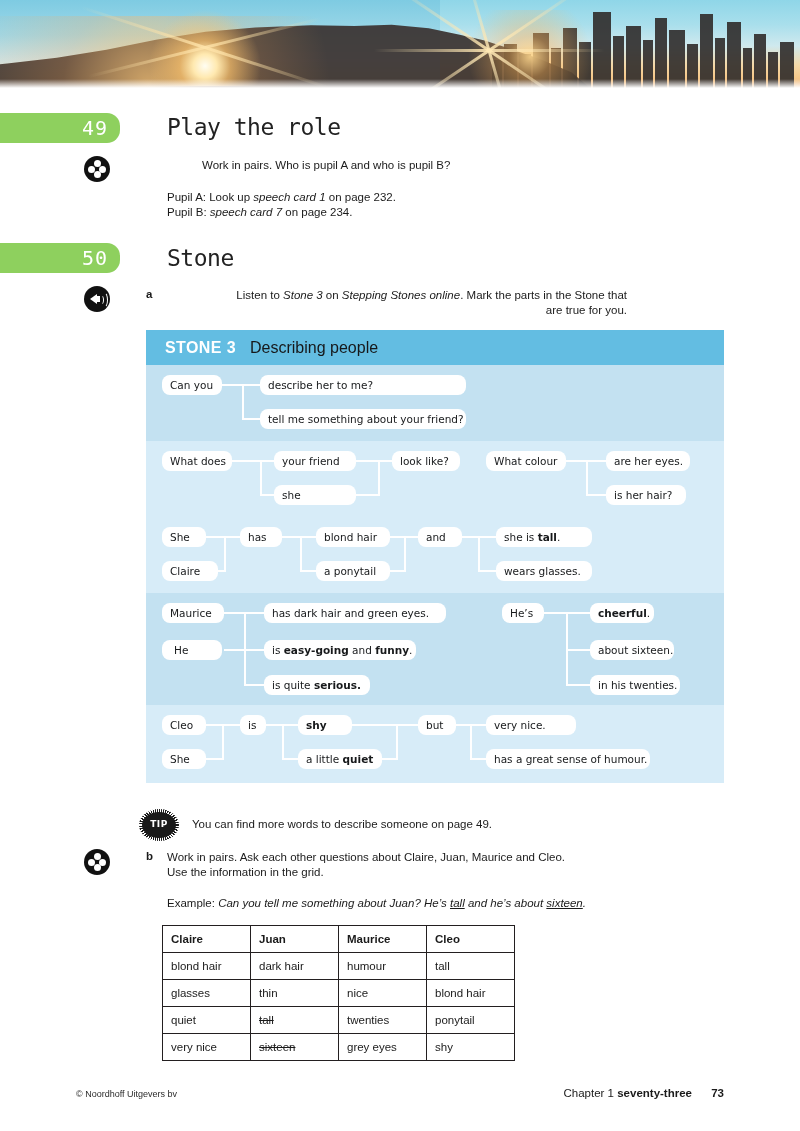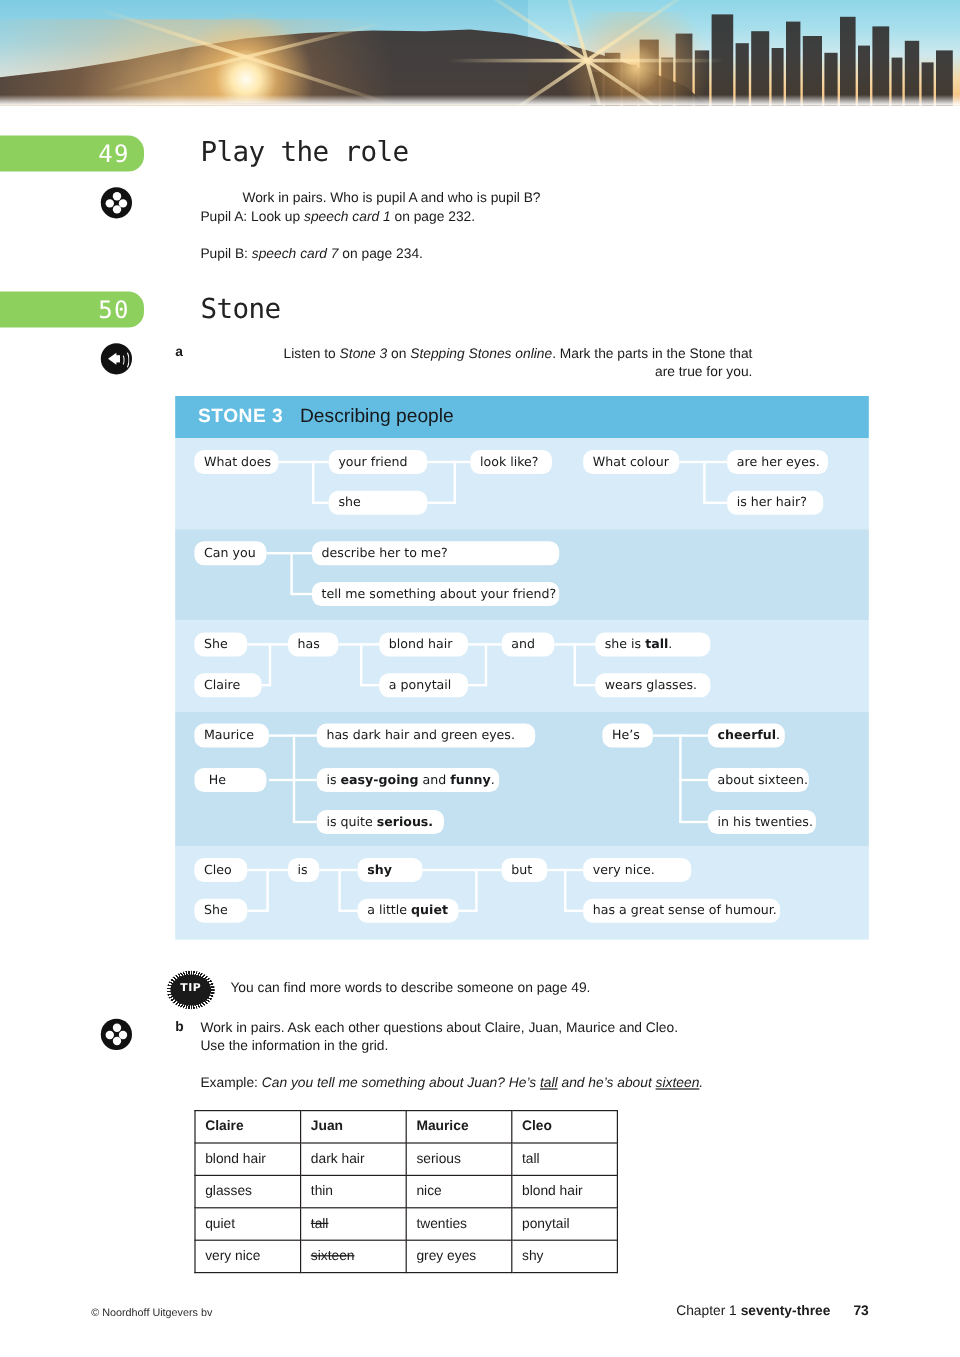--- a/index.html
+++ b/index.html
@@ -152,21 +152,21 @@
   <span class="num">49</span>
 </div>
 <div class="sec-title" style="top:114px;">Play the role</div>
 <div class="ico pairwork" style="left:84px;top:156px;">
   <i></i>
     <i></i>
     <i></i>
     <i></i>
 </div>
 <div class="body-txt" style="left:167px;top:158px;width:520px;margin-left:35px;">Work in pairs. Who is pupil A and who is pupil B?</div>
-<div class="body-txt" style="left:167px;top:174px;width:520px;">
+<div class="body-txt" style="left:167px;top:190px;width:520px;">
   <span>Pupil A: Look up </span><i>speech card 1</i><span> on page 232.</span>
 </div>
 <div class="body-txt" style="left:167px;top:205px;width:520px;">
   <span>Pupil B: </span><i>speech card 7</i><span> on page 234.</span>
 </div>
 
 <div class="tab" style="top:243px;">
   <span class="num">50</span>
 </div>
 <div class="sec-title" style="top:245px;">Stone</div>
@@ -179,48 +179,48 @@
 <div class="letter" style="left:146px;top:288px;">a</div>
 <div class="body-txt" style="left:167px;top:288px;width:460px;text-align:right;">
   <span>Listen to </span><i>Stone 3</i><span> on </span><i>Stepping Stones online</i><span>. Mark the parts in the Stone that</span><br>
   <span>are true for you.</span>
 </div>
 
 <div class="stone">
   <div class="stone-head">
     <span class="lbl">STONE 3</span>
     <span class="sub">Describing people</span>
+  </div>
+
+  <div class="band b" style="height:76px;">
+    <div class="conn h" style="left:76px;top:19px;width:38px;"></div>
+    <div class="conn v" style="left:96px;top:19px;height:35px;"></div>
+    <div class="conn h" style="left:96px;top:53px;width:18px;"></div>
+    <div class="cell" style="left:16px;top:10px;width:60px;">Can you</div>
+    <div class="cell" style="left:114px;top:10px;width:206px;">describe her to me?</div>
+    <div class="cell" style="left:114px;top:44px;width:206px;">tell me something about your friend?</div>
   </div>
 
   <div class="band a" style="height:76px;">
     <div class="conn h" style="left:86px;top:19px;width:42px;"></div>
     <div class="conn v" style="left:114px;top:19px;height:35px;"></div>
     <div class="conn h" style="left:114px;top:53px;width:14px;"></div>
     <div class="conn h" style="left:210px;top:19px;width:36px;"></div>
     <div class="conn v" style="left:232px;top:19px;height:35px;"></div>
     <div class="conn h" style="left:210px;top:53px;width:24px;"></div>
     <div class="conn h" style="left:420px;top:19px;width:40px;"></div>
     <div class="conn v" style="left:440px;top:19px;height:35px;"></div>
     <div class="conn h" style="left:440px;top:53px;width:20px;"></div>
     <div class="cell" style="left:16px;top:10px;width:70px;">What does</div>
     <div class="cell" style="left:128px;top:10px;width:82px;">your friend</div>
     <div class="cell" style="left:246px;top:10px;width:68px;">look like?</div>
     <div class="cell" style="left:128px;top:44px;width:82px;">she</div>
     <div class="cell" style="left:340px;top:10px;width:80px;">What colour</div>
     <div class="cell" style="left:460px;top:10px;width:84px;">are her eyes.</div>
     <div class="cell" style="left:460px;top:44px;width:80px;">is her hair?</div>
-  </div>
-
-  <div class="band b" style="height:76px;">
-    <div class="conn h" style="left:76px;top:19px;width:38px;"></div>
-    <div class="conn v" style="left:96px;top:19px;height:35px;"></div>
-    <div class="conn h" style="left:96px;top:53px;width:18px;"></div>
-    <div class="cell" style="left:16px;top:10px;width:60px;">Can you</div>
-    <div class="cell" style="left:114px;top:10px;width:206px;">describe her to me?</div>
-    <div class="cell" style="left:114px;top:44px;width:206px;">tell me something about your friend?</div>
   </div>
 
   <div class="band a" style="height:76px;">
     <div class="conn h" style="left:60px;top:19px;width:34px;"></div>
     <div class="conn v" style="left:78px;top:19px;height:35px;"></div>
     <div class="conn h" style="left:72px;top:53px;width:8px;"></div>
     <div class="conn h" style="left:136px;top:19px;width:34px;"></div>
     <div class="conn v" style="left:154px;top:19px;height:35px;"></div>
     <div class="conn h" style="left:154px;top:53px;width:16px;"></div>
     <div class="conn h" style="left:244px;top:19px;width:28px;"></div>
@@ -311,21 +311,21 @@
     <th>Claire</th>
     <th>Juan</th>
     <th>Maurice</th>
     <th>Cleo</th>
   </tr>
     </thead>
   <tbody>
       <tr>
         <td>blond hair</td>
         <td>dark hair</td>
-        <td>serious</td>
+        <td>humour</td>
         <td>tall</td>
       </tr>
       <tr>
         <td>glasses</td>
         <td>thin</td>
         <td>nice</td>
         <td>blond hair</td>
       </tr>
       <tr>
         <td>quiet</td>

